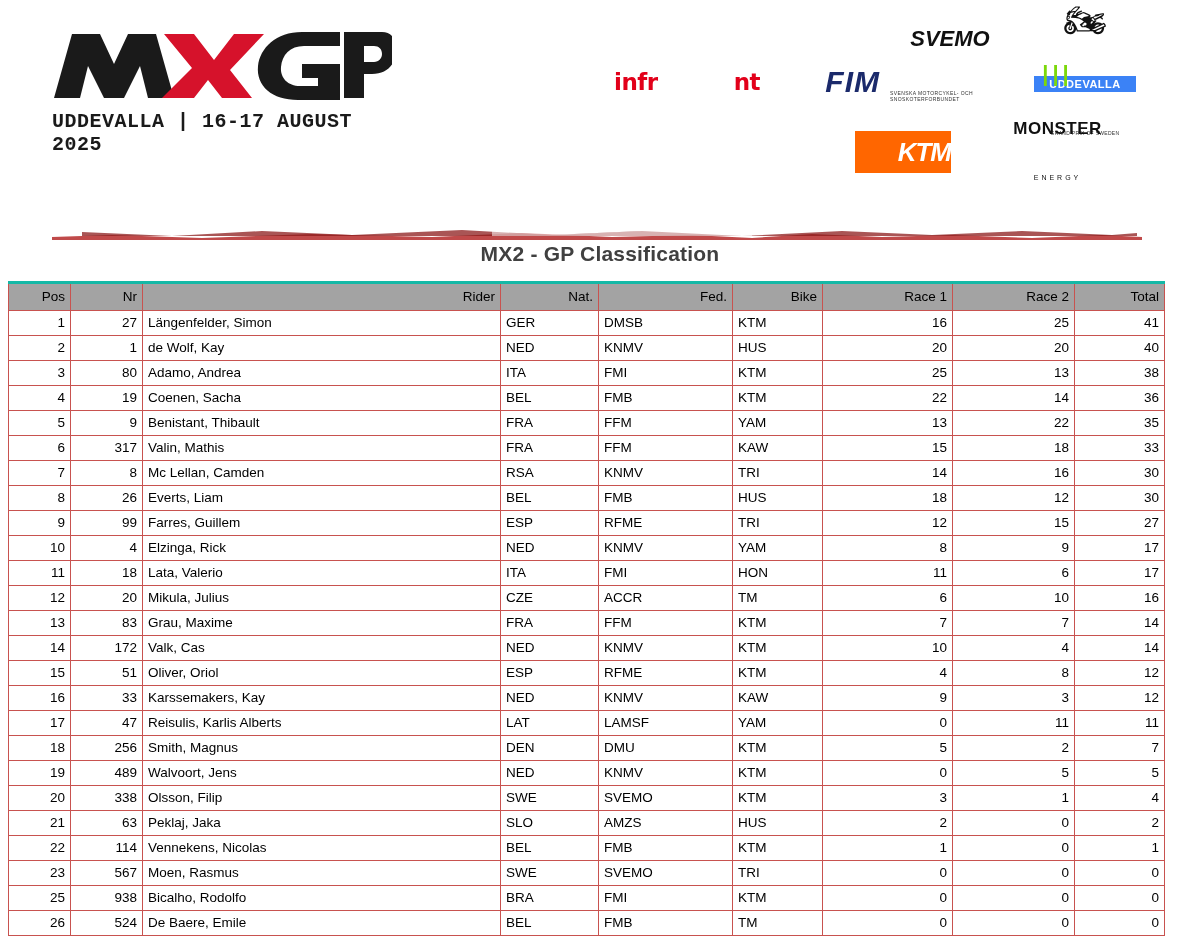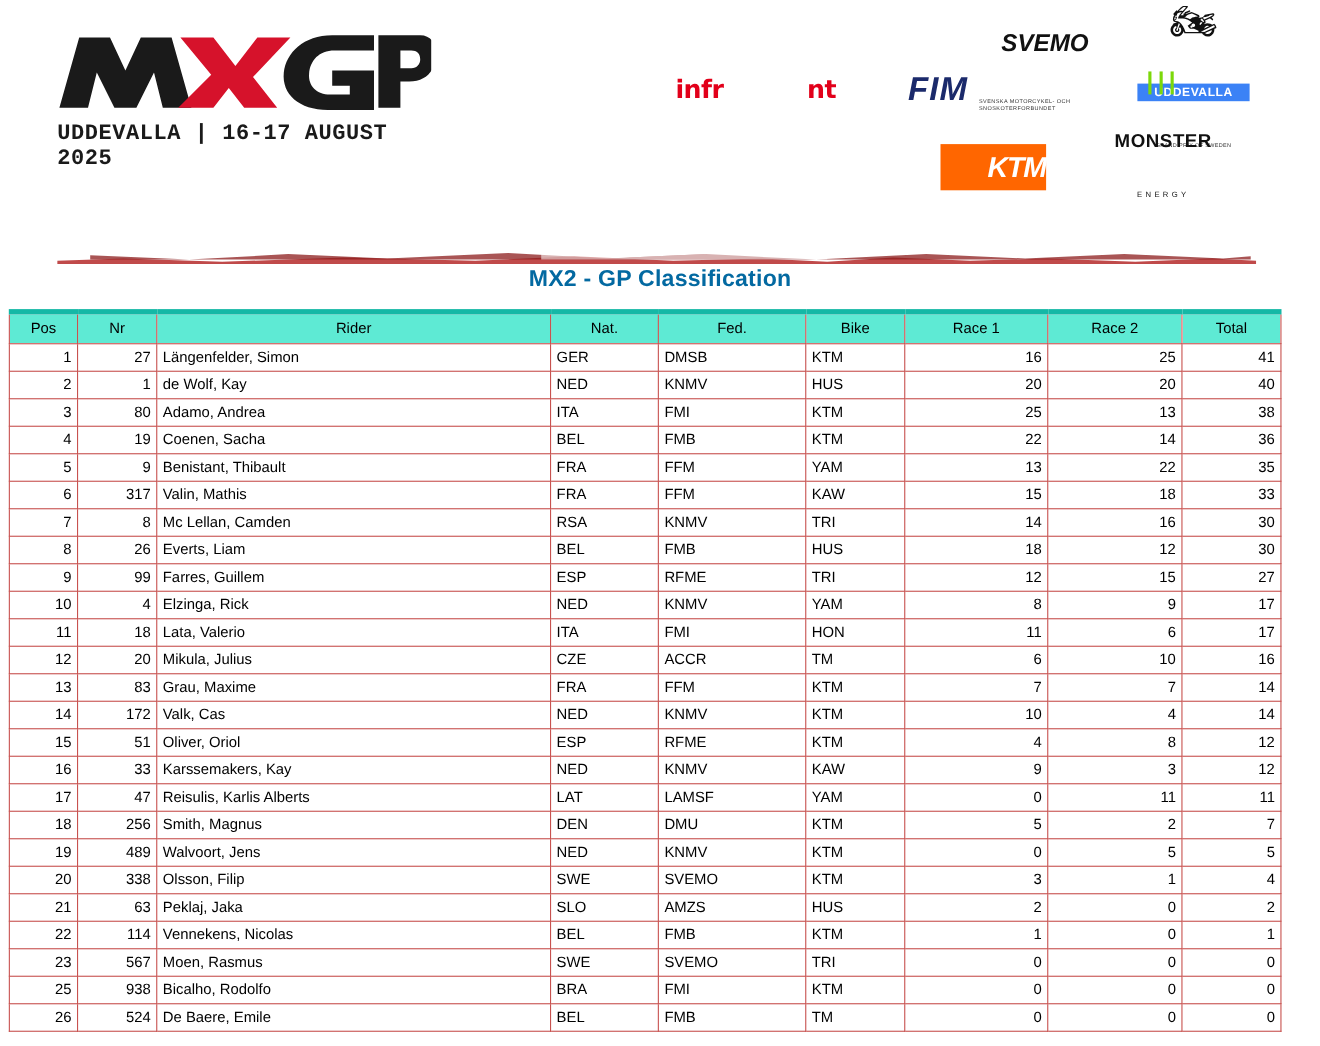--- a/index.html
+++ b/index.html
@@ -194,21 +194,21 @@
     top: 228px;
     width: 1090px;
     height: 16px;
   }
 
   
   .doc-title {
     text-align: center;
     font-size: 21px;
     font-weight: bold;
-    color: #0369a1;
+    color: #404040;
     margin-top: 10px;
     margin-bottom: 10px;
     letter-spacing: 0.2px;
   }
 
   
   .table-wrap {
     position: absolute;
     left: 8px;
     top: 281px;
@@ -227,24 +227,24 @@
     border: 1px solid #c8524f;
     padding: 3px 5px;
     height: 18px;
     line-height: 16px;
     white-space: nowrap;
     overflow: hidden;
   }
 
   table.results thead th {
     font-weight: normal;
-    text-align: center;
-    border-top: 5px solid #14b8a6;
+    text-align: right;
+    border-top: 3px solid #14b8a6;
     border-bottom: 1px solid #c8524f;
-    background: #5eead4;
+    background: #a3a3a3;
     height: 20px;
   }
 
   
   col.c-pos   { width: 62px; }
   col.c-nr    { width: 72px; }
   col.c-rider { width: 358px; }
   col.c-nat   { width: 98px; }
   col.c-fed   { width: 134px; }
   col.c-bike  { width: 90px; }

